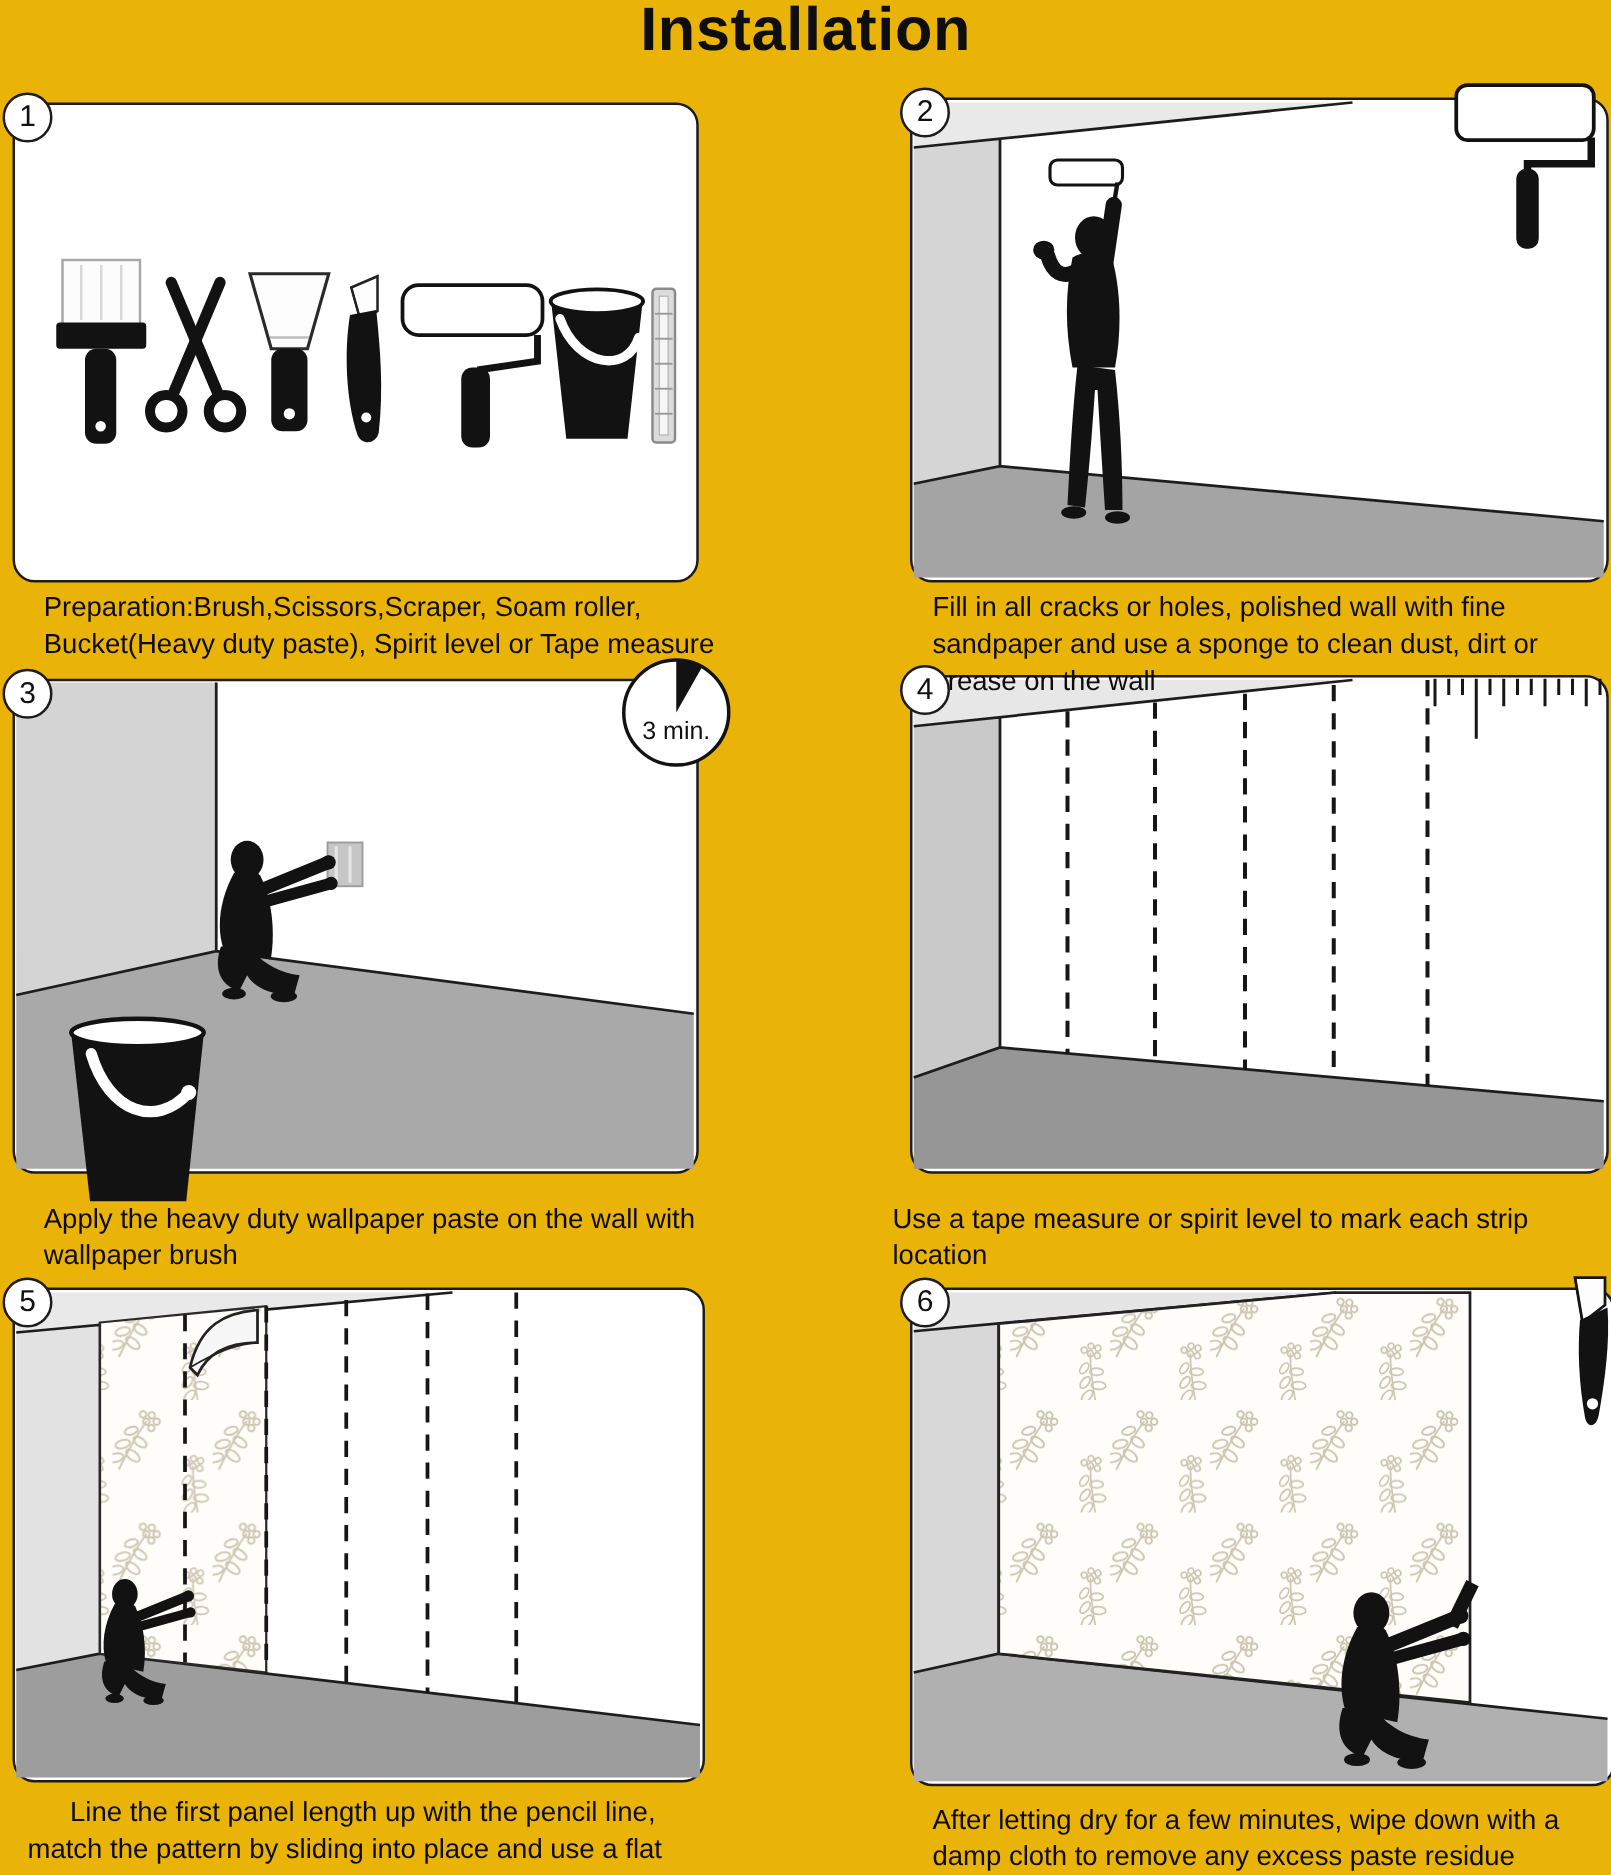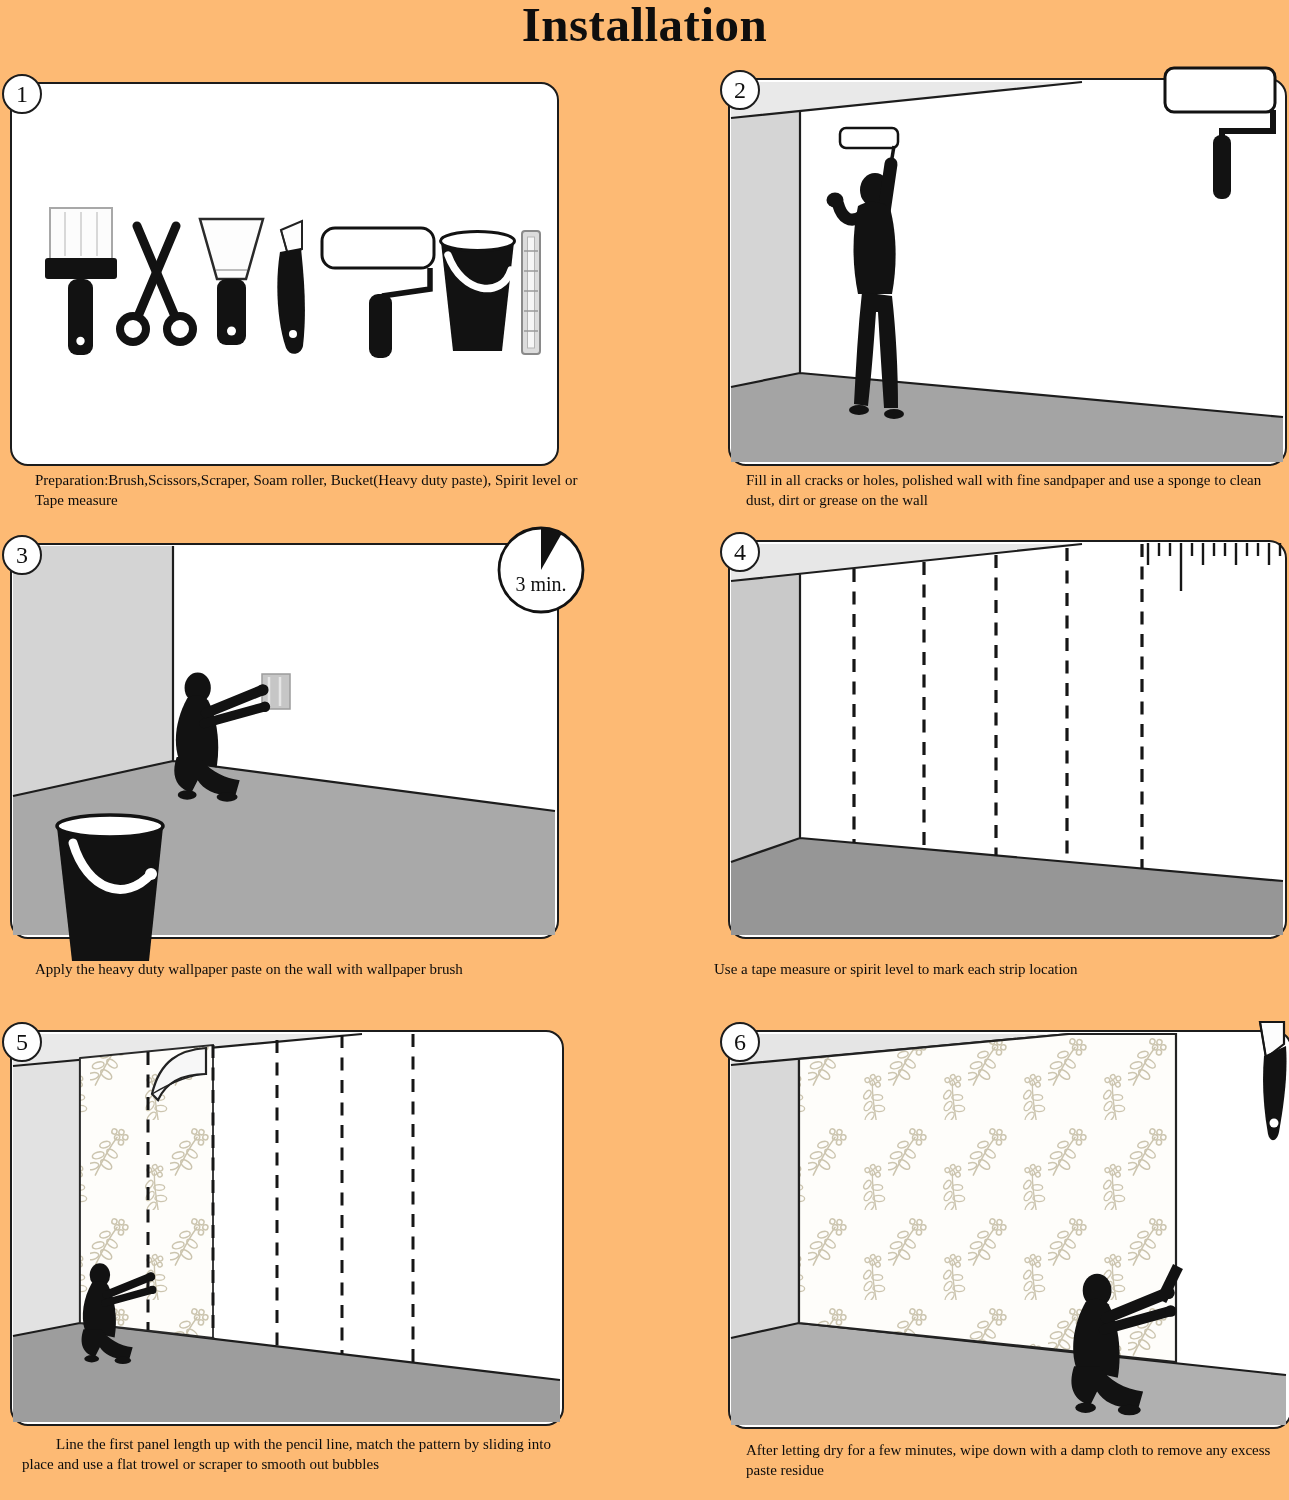--- a/index.html
+++ b/index.html
@@ -1,26 +1,26 @@
 <!DOCTYPE html>
 <html><head>
 <meta charset="utf-8">
 <style>
   html,body{margin:0;padding:0;background:#ffffff;}
-  .sheet{position:relative;width:1289px;height:1500px;background:#fdba74;
-         font-family:Liberation Serif, serif;color:#0e0e0e;overflow:hidden;}
+  .sheet{position:relative;width:1289px;height:1500px;background:#eab308;
+         font-family:Liberation Sans, sans-serif;color:#0e0e0e;overflow:hidden;}
   .title{position:absolute;top:-4px;left:0;right:0;text-align:center;
          font-size:49px;font-weight:bold;letter-spacing:0.5px;}
   .panel{position:absolute;border:2.5px solid #1c1c1c;border-radius:18px;background:#fff;}
   .panel>svg{position:absolute;left:-2px;top:-2px;overflow:visible;}
   .badge{position:absolute;left:-10px;top:-10px;width:36px;height:36px;z-index:6;
          border:2.5px solid #1c1c1c;border-radius:50%;background:#fff;
          display:flex;align-items:center;justify-content:center;
          font-size:24px;color:#111;}
-  .caption{position:absolute;font-size:15px;line-height:1.33;color:#0c0c0c;z-index:2;}
+  .caption{position:absolute;font-size:22px;line-height:1.33;color:#0c0c0c;z-index:2;}
   .indent{text-indent:34px;}
 </style>
 </head>
 <body>
 
 <div class="sheet">
 
   <div class="title">Installation</div>
 
   <svg width="0" height="0" style="position:absolute" aria-hidden="true">

